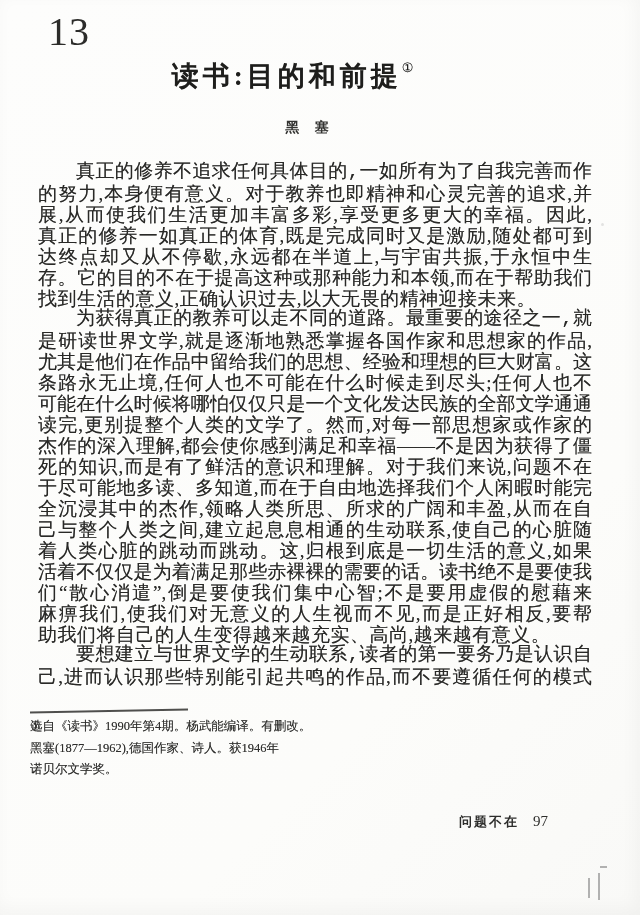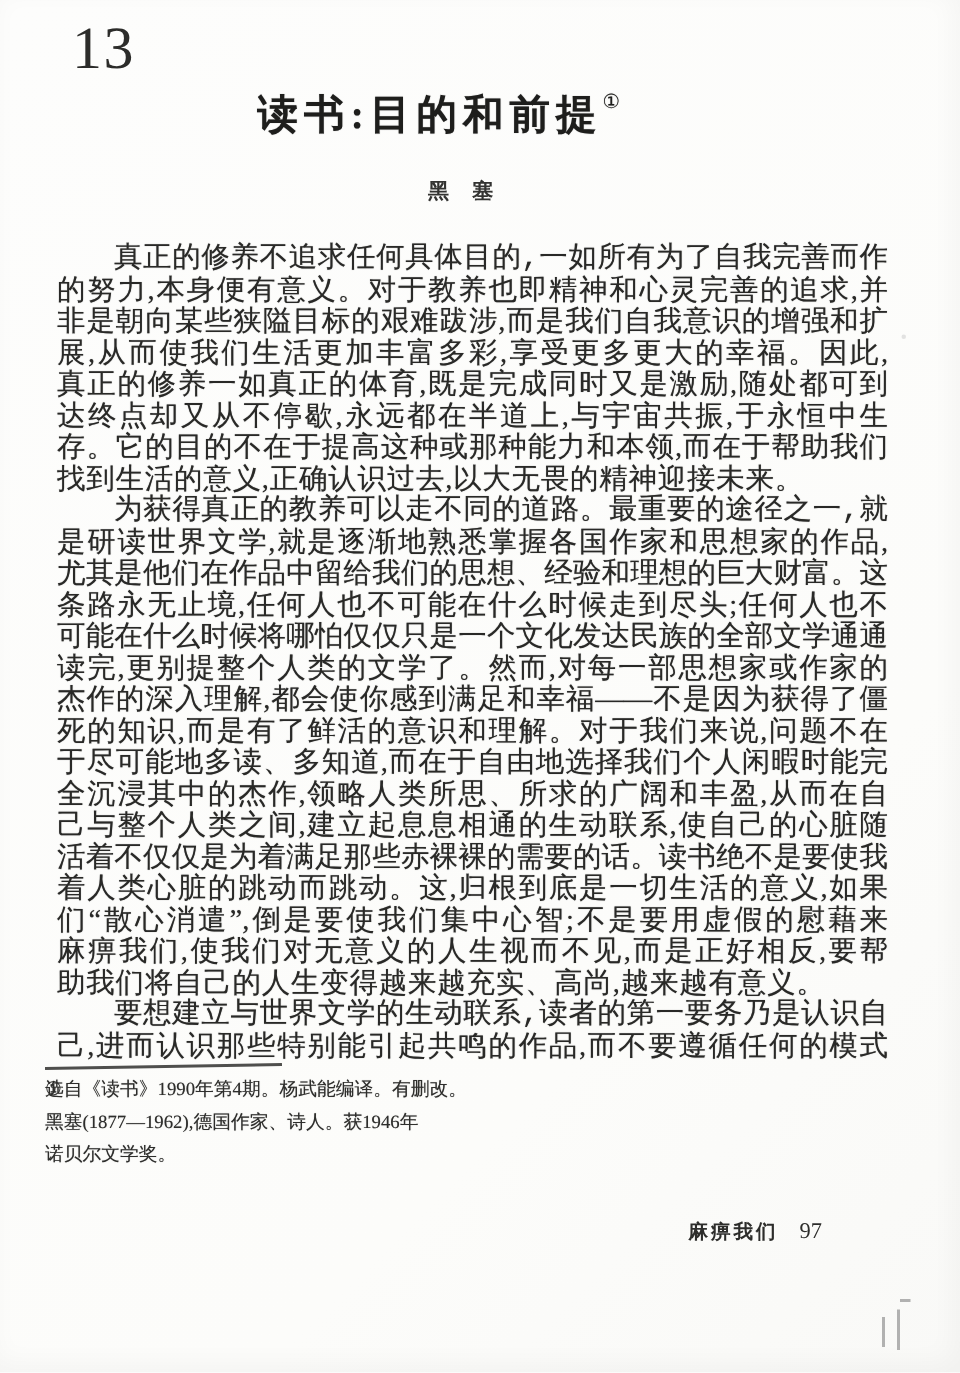--- a/index.html
+++ b/index.html
@@ -76,59 +76,58 @@
 
   <div class="title">
     <span>读书:目的和前提</span><span class="fn-mark">①</span>
   </div>
 
   <div class="author">黑 塞</div>
 
   <div class="body-text">
       <div class="bline first j">真正的修养不追求任何具体目的,一如所有为了自我完善而作</div>
       <div class="bline j">的努力,本身便有意义。对于教养也即精神和心灵完善的追求,并</div>
-      <div class="bline j">非是朝向某些狭隘目标的艰难跋涉,而是我们自我意识的增强和扩</div>
       <div class="bline j">展,从而使我们生活更加丰富多彩,享受更多更大的幸福。因此,</div>
       <div class="bline j">真正的修养一如真正的体育,既是完成同时又是激励,随处都可到</div>
       <div class="bline j">达终点却又从不停歇,永远都在半道上,与宇宙共振,于永恒中生</div>
       <div class="bline j">存。它的目的不在于提高这种或那种能力和本领,而在于帮助我们</div>
       <div class="bline short">找到生活的意义,正确认识过去,以大无畏的精神迎接未来。</div>
       <div class="bline first j">为获得真正的教养可以走不同的道路。最重要的途径之一,就</div>
       <div class="bline j">是研读世界文学,就是逐渐地熟悉掌握各国作家和思想家的作品,</div>
       <div class="bline j">尤其是他们在作品中留给我们的思想、经验和理想的巨大财富。这</div>
       <div class="bline j">条路永无止境,任何人也不可能在什么时候走到尽头;任何人也不</div>
       <div class="bline j">可能在什么时候将哪怕仅仅只是一个文化发达民族的全部文学通通</div>
       <div class="bline j">读完,更别提整个人类的文学了。然而,对每一部思想家或作家的</div>
       <div class="bline j">杰作的深入理解,都会使你感到满足和幸福——不是因为获得了僵</div>
       <div class="bline j">死的知识,而是有了鲜活的意识和理解。对于我们来说,问题不在</div>
       <div class="bline j">于尽可能地多读、多知道,而在于自由地选择我们个人闲暇时能完</div>
       <div class="bline j">全沉浸其中的杰作,领略人类所思、所求的广阔和丰盈,从而在自</div>
       <div class="bline j">己与整个人类之间,建立起息息相通的生动联系,使自己的心脏随</div>
+      <div class="bline j">着人类心脏的跳动而跳动。这,归根到底是一切生活的意义,如果</div>
       <div class="bline j">活着不仅仅是为着满足那些赤裸裸的需要的话。读书绝不是要使我</div>
-      <div class="bline j">着人类心脏的跳动而跳动。这,归根到底是一切生活的意义,如果</div>
       <div class="bline j">们“散心消遣”,倒是要使我们集中心智;不是要用虚假的慰藉来</div>
       <div class="bline j">麻痹我们,使我们对无意义的人生视而不见,而是正好相反,要帮</div>
       <div class="bline short">助我们将自己的人生变得越来越充实、高尚,越来越有意义。</div>
       <div class="bline first j">要想建立与世界文学的生动联系,读者的第一要务乃是认识自</div>
       <div class="bline j">己,进而认识那些特别能引起共鸣的作品,而不要遵循任何的模式</div>
     </div>
 
   <div class="footnote-rule"></div>
 
   <div class="footnote">
     <span class="marker">①</span>
     <div class="fn-lines">
         <div class="fn-line">选自《读书》1990年第4期。杨武能编译。有删改。</div>
         <div class="fn-line">黑塞(1877—1962),德国作家、诗人。获1946年</div>
         <div class="fn-line">诺贝尔文学奖。</div>
       </div>
   </div>
 
   <div class="footer">
-    <span class="unit">麻痹我们</span><span class="pagenum">97</span>
+    <span class="unit">问题不在</span><span class="pagenum">97</span>
   </div>
 
   <div class="art art-dash"></div>
   <div class="art art-bar1"></div>
   <div class="art art-bar2"></div>
   <div class="art art-speck"></div>
 
 </div>
 
 </body></html>

